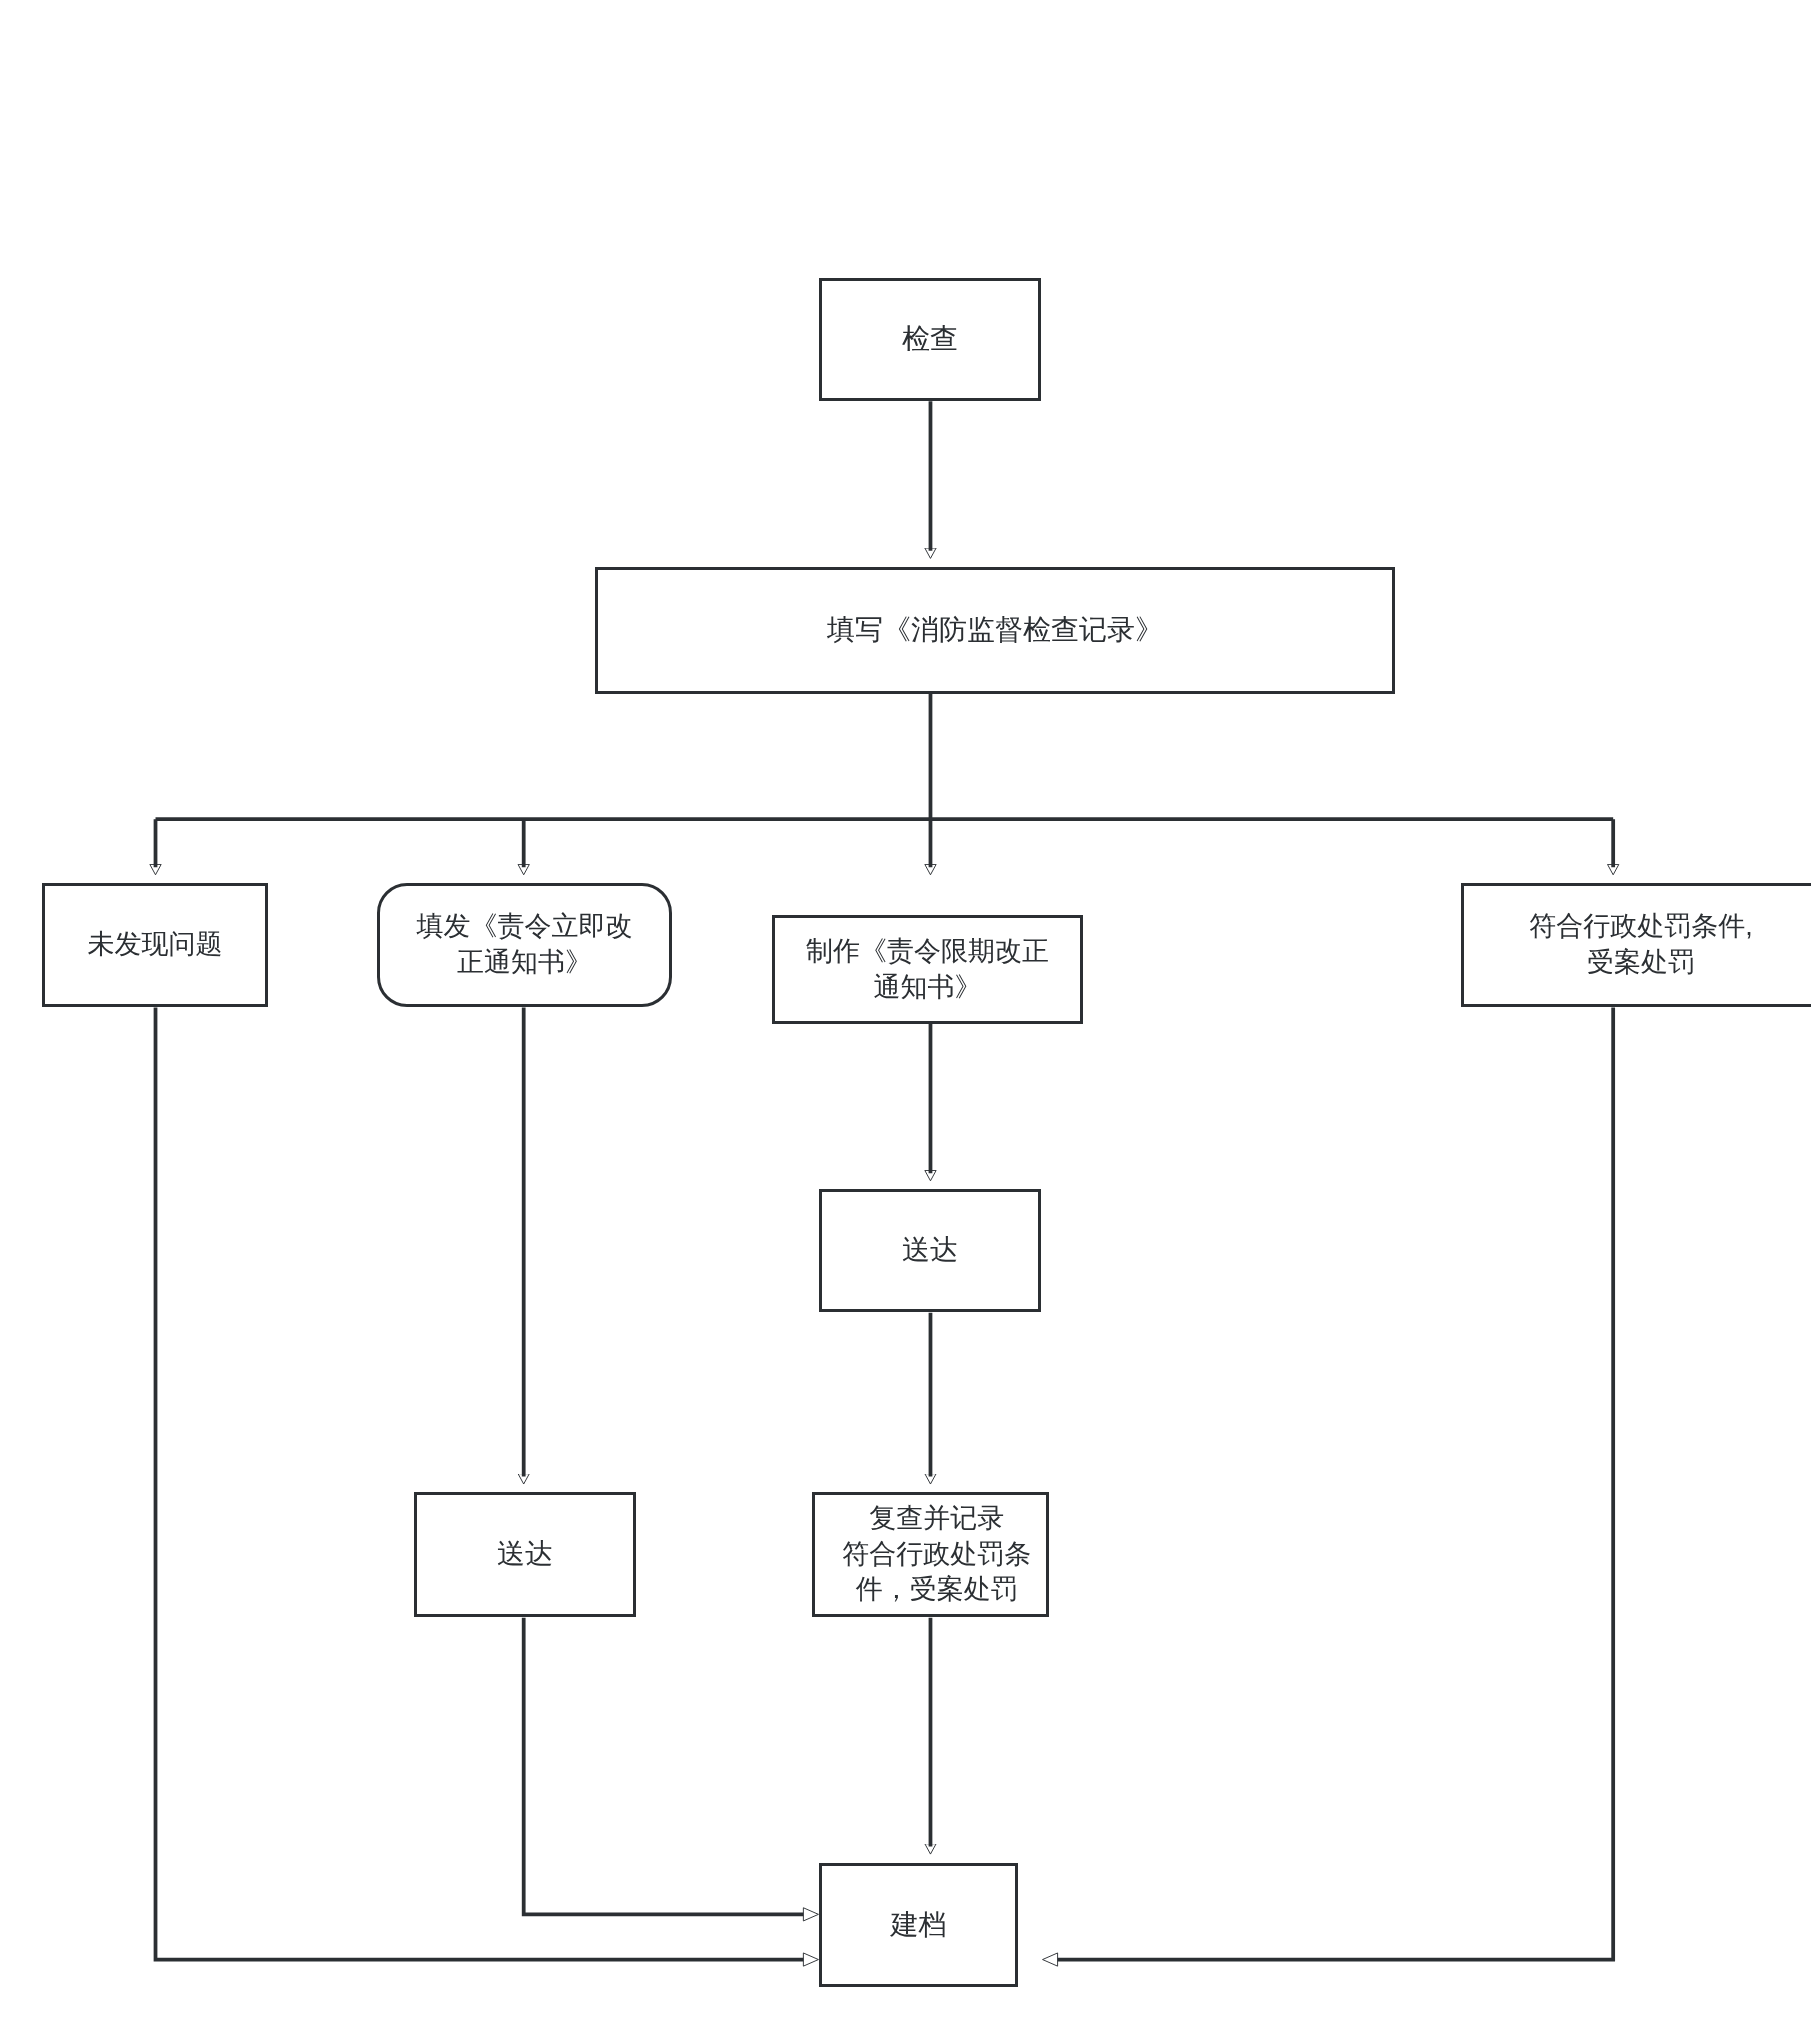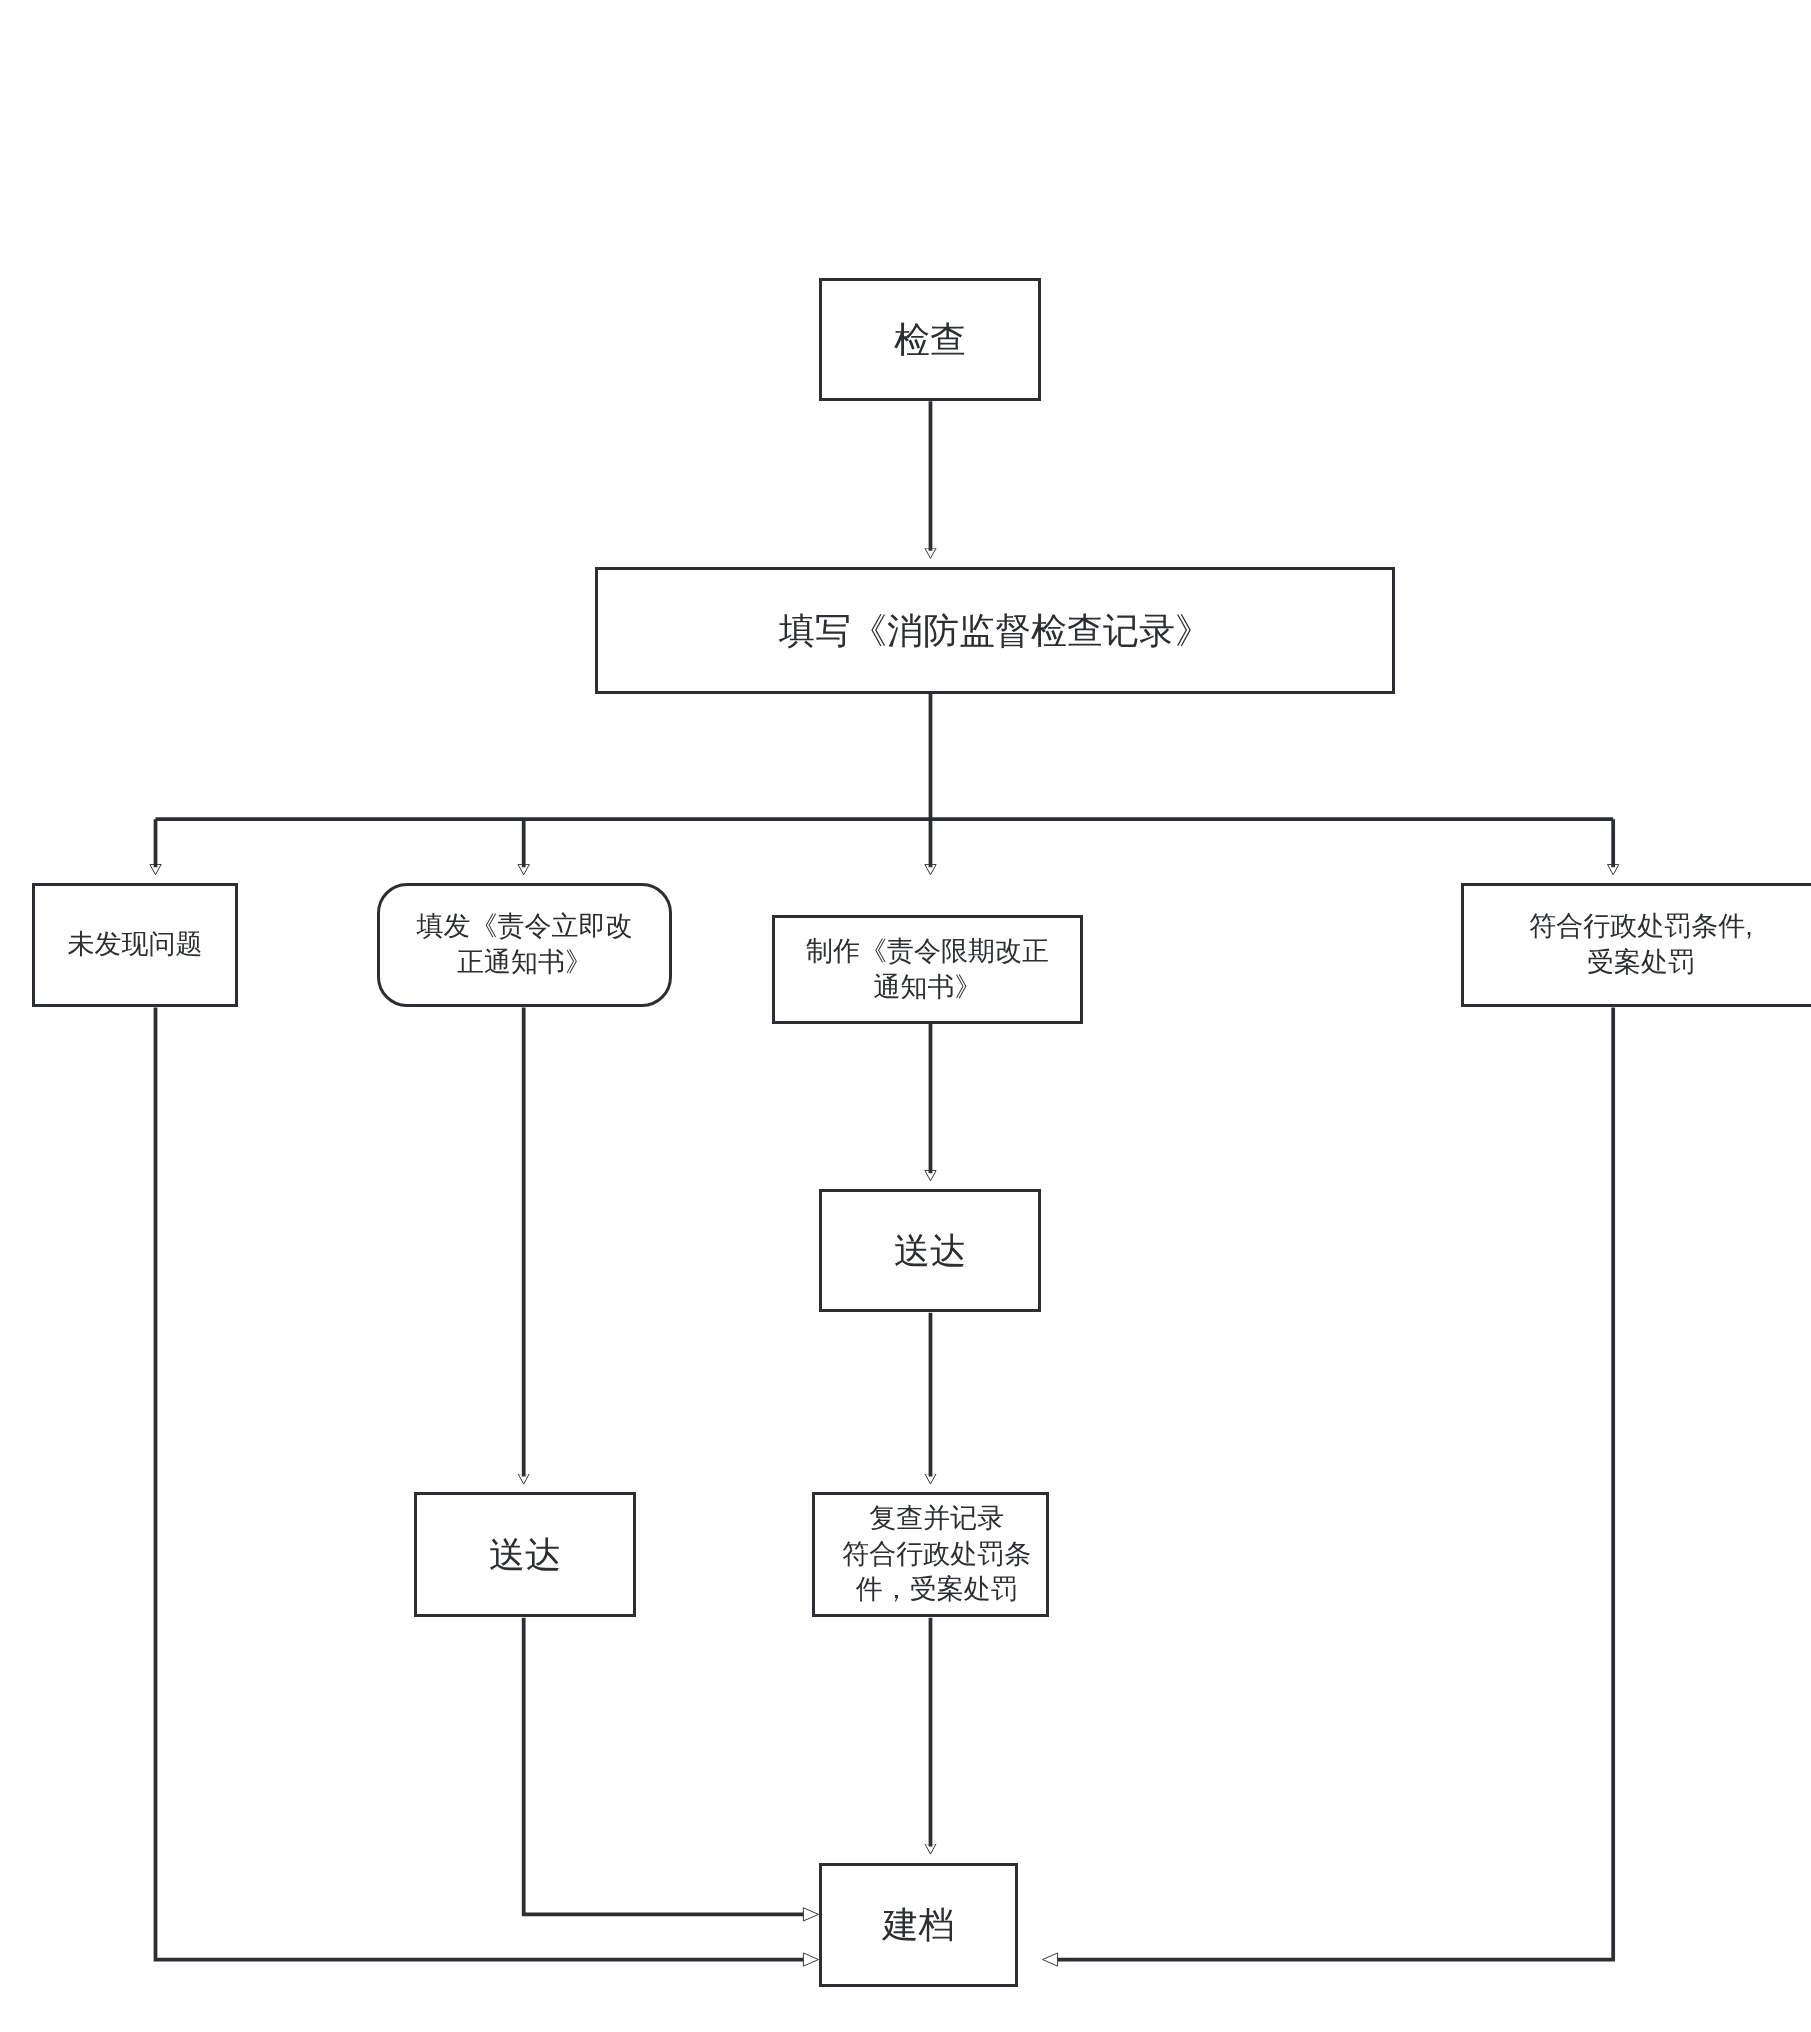--- a/index.html
+++ b/index.html
@@ -32,21 +32,21 @@
   }
   .node {
     position: absolute;
     box-sizing: border-box;
     border: 3.8px solid #2b2f33;
     background: #ffffff;
     display: flex;
     align-items: center;
     justify-content: center;
     text-align: center;
-    font-size: 36px;
+    font-size: 28px;
     line-height: 1.32;
     color: #2b2f33;
     padding: 3.8px 7.5px;
     z-index: 3;
   }
   .node.small { font-size: 27px; }
   .node .txt { display: block; white-space: pre-line; }
 
   
   #edges {
@@ -134,21 +134,21 @@
   </svg>
 
   <div class="node" style="left:819px; top:278px; width:222px; height:123px;">
     <span class="txt">检查</span>
   </div>
 
   <div class="node" style="left:595px; top:567px; width:800px; height:127px;">
     <span class="txt">填写《消防监督检查记录》</span>
   </div>
 
-  <div class="node small" style="left:32px; top:883px; width:206px; height:124px;">
+  <div class="node small" style="left:42px; top:883px; width:226px; height:124px;">
     <span class="txt">未发现问题</span>
   </div>
 
   <div class="node small" style="left:377px; top:883px; width:295px; height:124px;border-radius:30px;">
     <span class="txt">填发《责令立即改
 正通知书》</span>
   </div>
 
   <div class="node small" style="left:772px; top:915px; width:311px; height:109px;">
     <span class="txt">制作《责令限期改正

